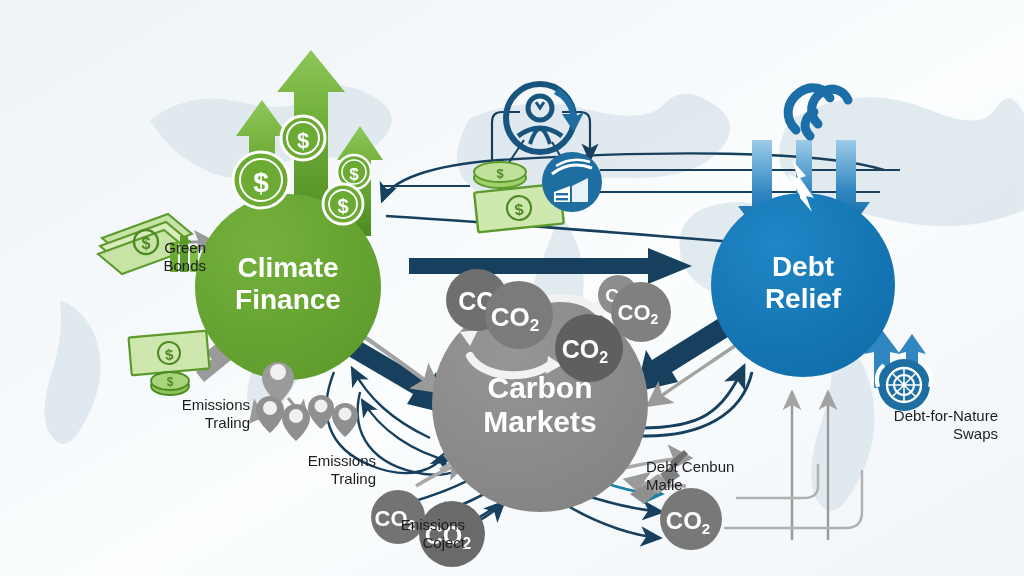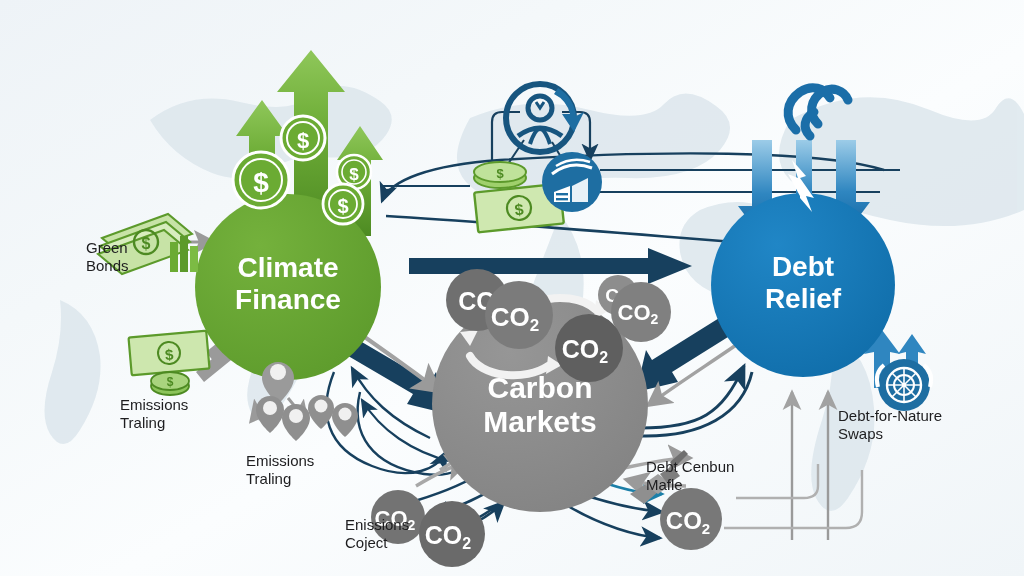--- a/index.html
+++ b/index.html
@@ -20,21 +20,21 @@
 
   .nodeText{
     fill:#ffffff;font-weight:bold;text-anchor:middle;
     font-family:"Liberation Sans","DejaVu Sans",sans-serif;
   }
   .co2Text{
     fill:#ffffff;font-weight:bold;text-anchor:middle;
     font-family:"Liberation Sans","DejaVu Sans",sans-serif;
   }
   .lbl{
-    position:absolute;text-align:left;color:#1d1d1f;
+    position:absolute;text-align:right;color:#1d1d1f;
     font-family:"Liberation Sans","DejaVu Sans",sans-serif;
     font-size:15px;line-height:1.17;font-weight:normal;
     white-space:pre-line;
   }
 </style>
 </head>
 <body>
 
 <div id="stage">
 

